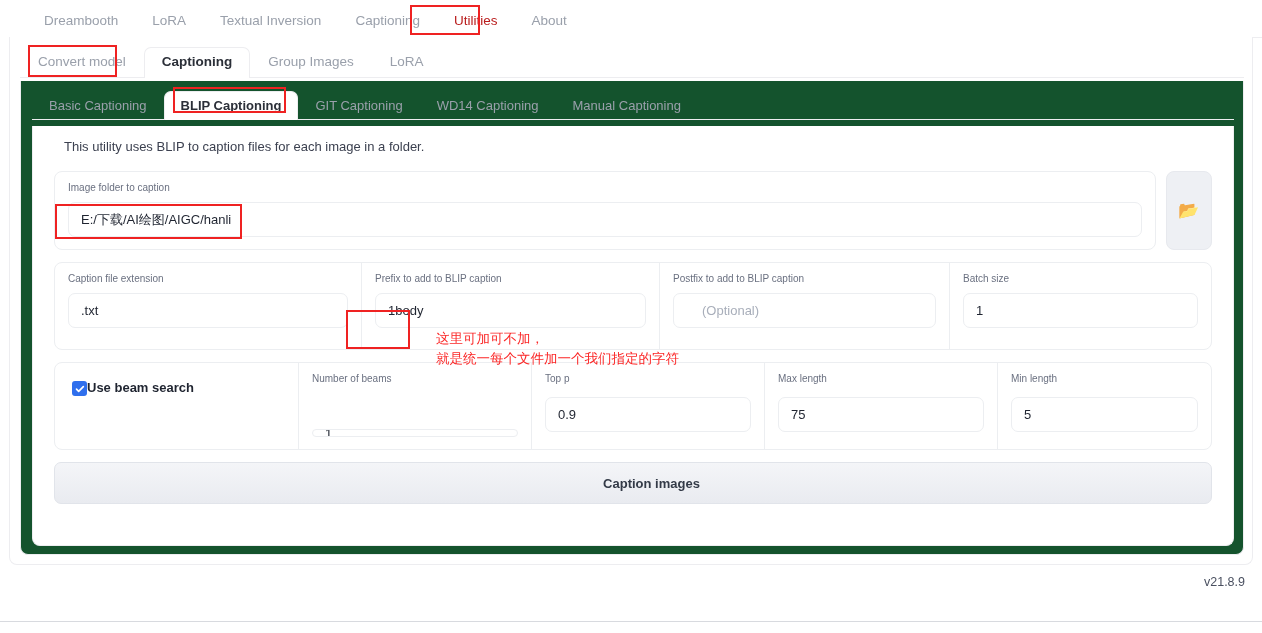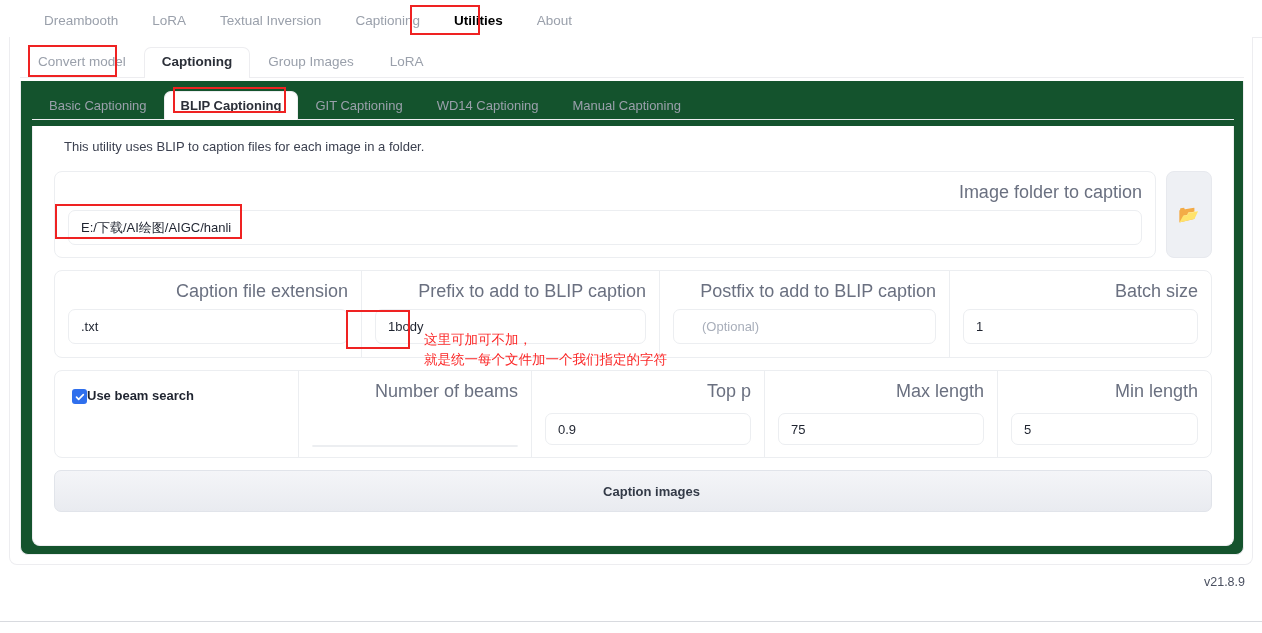--- a/index.html
+++ b/index.html
@@ -27,22 +27,22 @@
   }
   .topnav-item {
     font-size: 13.5px;
     color: #9aa0ab;
     padding: 6px 17px 10px 17px;
     white-space: nowrap;
     cursor: pointer;
     line-height: 1;
   }
   .topnav-item.active {
-    color: #000000;
-    font-weight: 700;
+    color: #b91c1c;
+    font-weight: 400;
   }
 
   
   .panel-outer {
     position: absolute;
     left: 9px; top: 37px;
     width: 1244px; height: 528px;
     border: 1px solid #ededf0;
     border-top: none;
     border-radius: 0 0 8px 8px;
@@ -139,26 +139,25 @@
   }
   .row1 { height: 88px; align-items: stretch; }
   .field {
     padding: 11px 13px 12px 13px;
     display: flex;
     flex-direction: column;
     justify-content: flex-start;
   }
   .field + .field { border-left: 1px solid #eceef1; }
   .flabel {
-    font-size: 18px;
+    font-size: 10px;
     color: #6a7080;
     margin-bottom: 9px;
     line-height: 1;
     white-space: nowrap;
-    text-align: right;
   }
   .input {
     border: 1px solid #eceef1;
     border-radius: 7px;
     background: #fff;
     height: 35px;
     display: flex;
     align-items: center;
     padding: 0 12px;
     font-size: 13px;
@@ -373,15 +372,15 @@
 
   <div class="version">v21.8.9</div>
   <div class="bottom-rule"></div>
 
   <div class="redbox" style="left:410px; top:5px; width:70px; height:30px;"></div>
   <div class="redbox" style="left:28px; top:45px; width:89px; height:32px;"></div>
   <div class="redbox" style="left:173px; top:87px; width:113px; height:26px;"></div>
   <div class="redbox" style="left:55px; top:204px; width:187px; height:35px;"></div>
   <div class="redbox" style="left:346px; top:310px; width:64px; height:39px;"></div>
 
-  <div class="rednote" style="left:424px; top:330px;"><span>这里可加可不加，</span><br><span>就是统一每个文件加一个我们指定的字符</span></div>
+  <div class="rednote" style="left:436px; top:330px;font-family:Liberation Mono, monospace;"><span>这里可加可不加，</span><br><span>就是统一每个文件加一个我们指定的字符</span></div>
 
 </div>
 
 </body></html>

